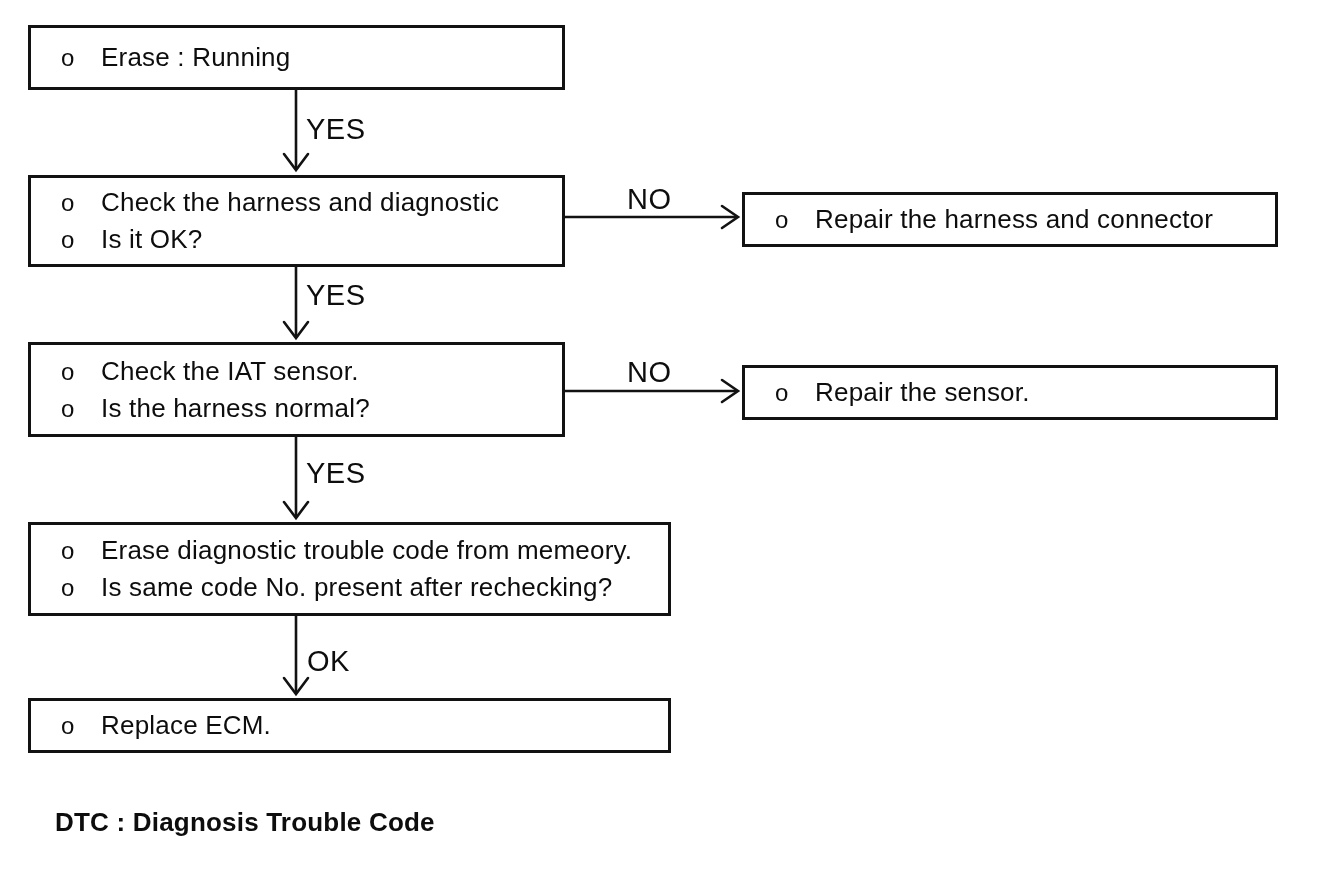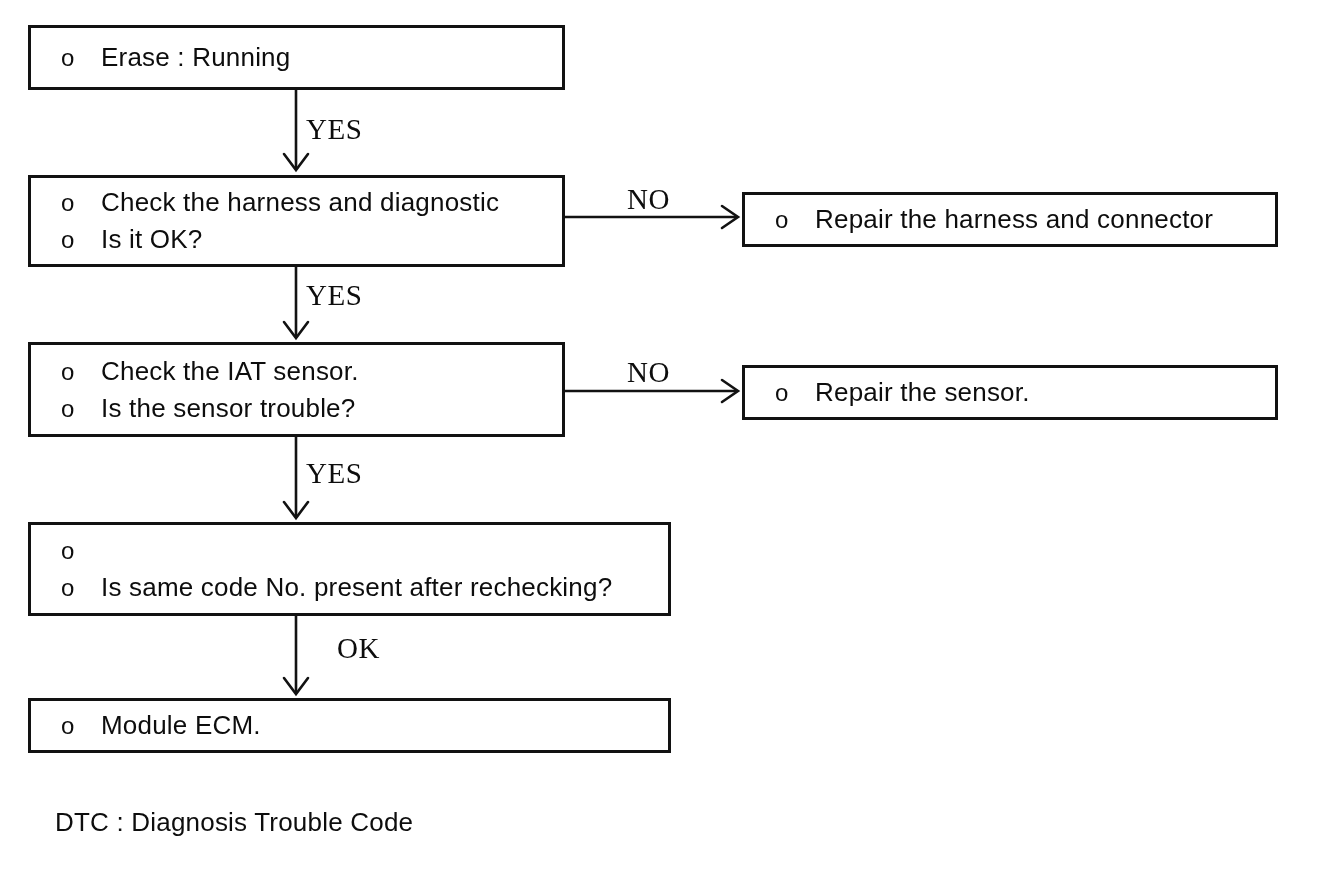--- a/index.html
+++ b/index.html
@@ -48,29 +48,29 @@
     width: 1328px;
     height: 892px;
     pointer-events: none;
   }
   .edge-label {
     position: absolute;
     font-size: 29px;
     line-height: 29px;
     letter-spacing: 0.5px;
     white-space: nowrap;
-    font-family: Liberation Serif, serif;
   }
   .legend {
     position: absolute;
     left: 55px;
     top: 804px;
     font-size: 26px;
     line-height: 36px;
     letter-spacing: 0.2px;
+    font-weight: bold;
   }
 </style>
 </head>
 <body>
 
 <div class="canvas">
 
   <svg class="connectors" width="1328" height="892" viewBox="0 0 1328 892" xmlns="http://www.w3.org/2000/svg">
     <g stroke="#121212" stroke-width="2.6" fill="none" stroke-linecap="round">
 
@@ -119,52 +119,53 @@
     </div>
   </div>
 
   <div class="box" style="left:28px; top:342px; width:537px; height:95px;">
     <div class="line-row">
       <span class="bullet">o</span>
       <span>Check the IAT sensor.</span>
     </div>
     <div class="line-row">
       <span class="bullet">o</span>
-      <span>Is the sensor trouble?</span>
+      <span>Is the harness normal?</span>
     </div>
   </div>
 
   <div class="box" style="left:742px; top:365px; width:536px; height:55px;">
     <div class="line-row">
       <span class="bullet">o</span>
       <span>Repair the sensor.</span>
     </div>
   </div>
 
   <div class="box" style="left:28px; top:522px; width:643px; height:94px;">
     <div class="line-row">
       <span class="bullet">o</span>
+      <span>Erase diagnostic trouble code from memeory.</span>
     </div>
     <div class="line-row">
       <span class="bullet">o</span>
       <span>Is same code No. present after rechecking?</span>
     </div>
   </div>
 
   <div class="box" style="left:28px; top:698px; width:643px; height:55px;">
     <div class="line-row">
       <span class="bullet">o</span>
-      <span>Module ECM.</span>
+      <span>Replace ECM.</span>
     </div>
   </div>
 
   <div class="edge-label" style="left:306px; top:115px;">YES</div>
   <div class="edge-label" style="left:627px; top:185px;">NO</div>
   <div class="edge-label" style="left:306px; top:281px;">YES</div>
   <div class="edge-label" style="left:627px; top:358px;">NO</div>
   <div class="edge-label" style="left:306px; top:459px;">YES</div>
-  <div class="edge-label" style="left:307px; top:634px;margin-left:30px;">OK</div>
+  <div class="edge-label" style="left:307px; top:647px;">OK</div>
 
   <div class="legend">
     <div>DTC : Diagnosis Trouble Code</div>
   </div>
 
 </div>
 
 </body></html>

